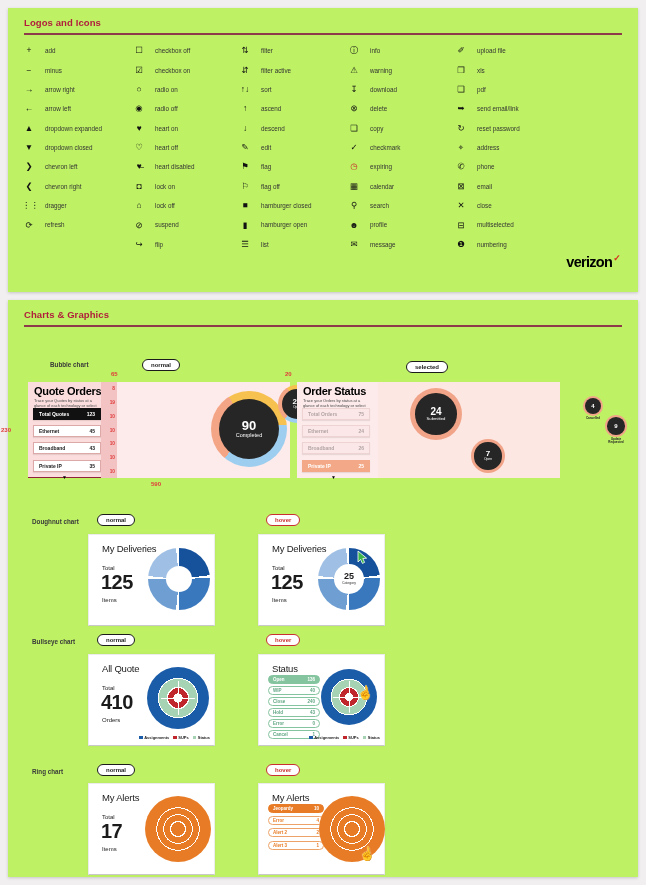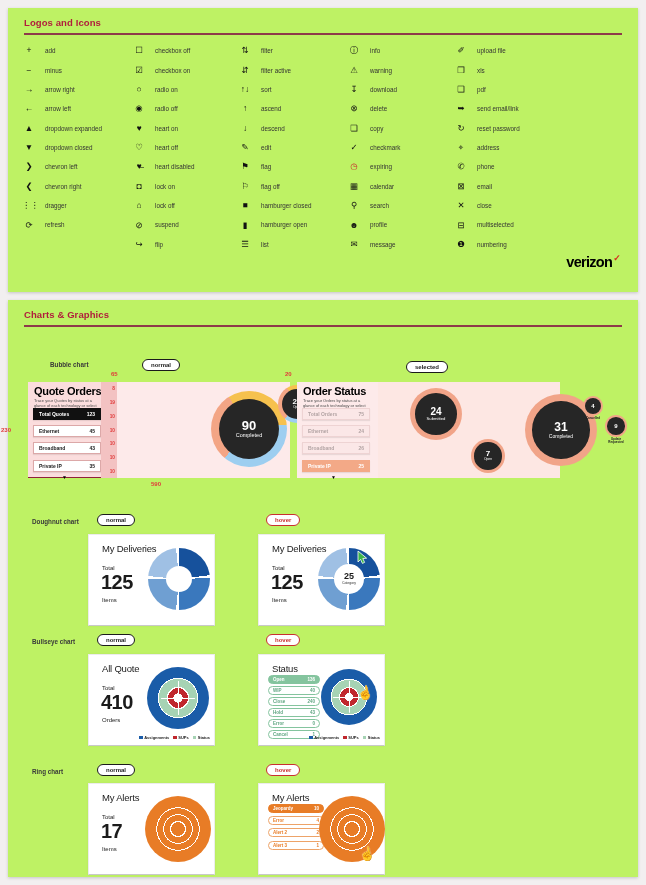--- a/index.html
+++ b/index.html
@@ -506,27 +506,20 @@
     <div class="bub-zone">
 
         <div class="bubble" style="left: 32px; top: 6px; width: 52px; height: 52px; font-size: 10px;">
           <div class="b-in">
             <span class="b-val">24</span>
             <span class="b-lab-in">Submitted</span>
           </div>
           <span class="b-lab-out"></span>
         </div>
 
-        <div class="bubble" style="left: 147px; top: 12px; width: 72px; height: 72px; font-size: 12px;">
-          <div class="b-in">
-            <span class="b-val">31</span>
-            <span class="b-lab-in">Completed</span>
-          </div>
-          <span class="b-lab-out"></span>
-        </div>
 
         <div class="bubble" style="left: 93px; top: 57px; width: 34px; height: 34px; font-size: 8px;">
           <div class="b-in">
             <span class="b-val">7</span>
             <span class="b-lab-in">Open</span>
           </div>
           <span class="b-lab-out"></span>
         </div>
 
         <div class="bubble" style="left: 205px; top: 14px; width: 20px; height: 20px; font-size: 6px;">

